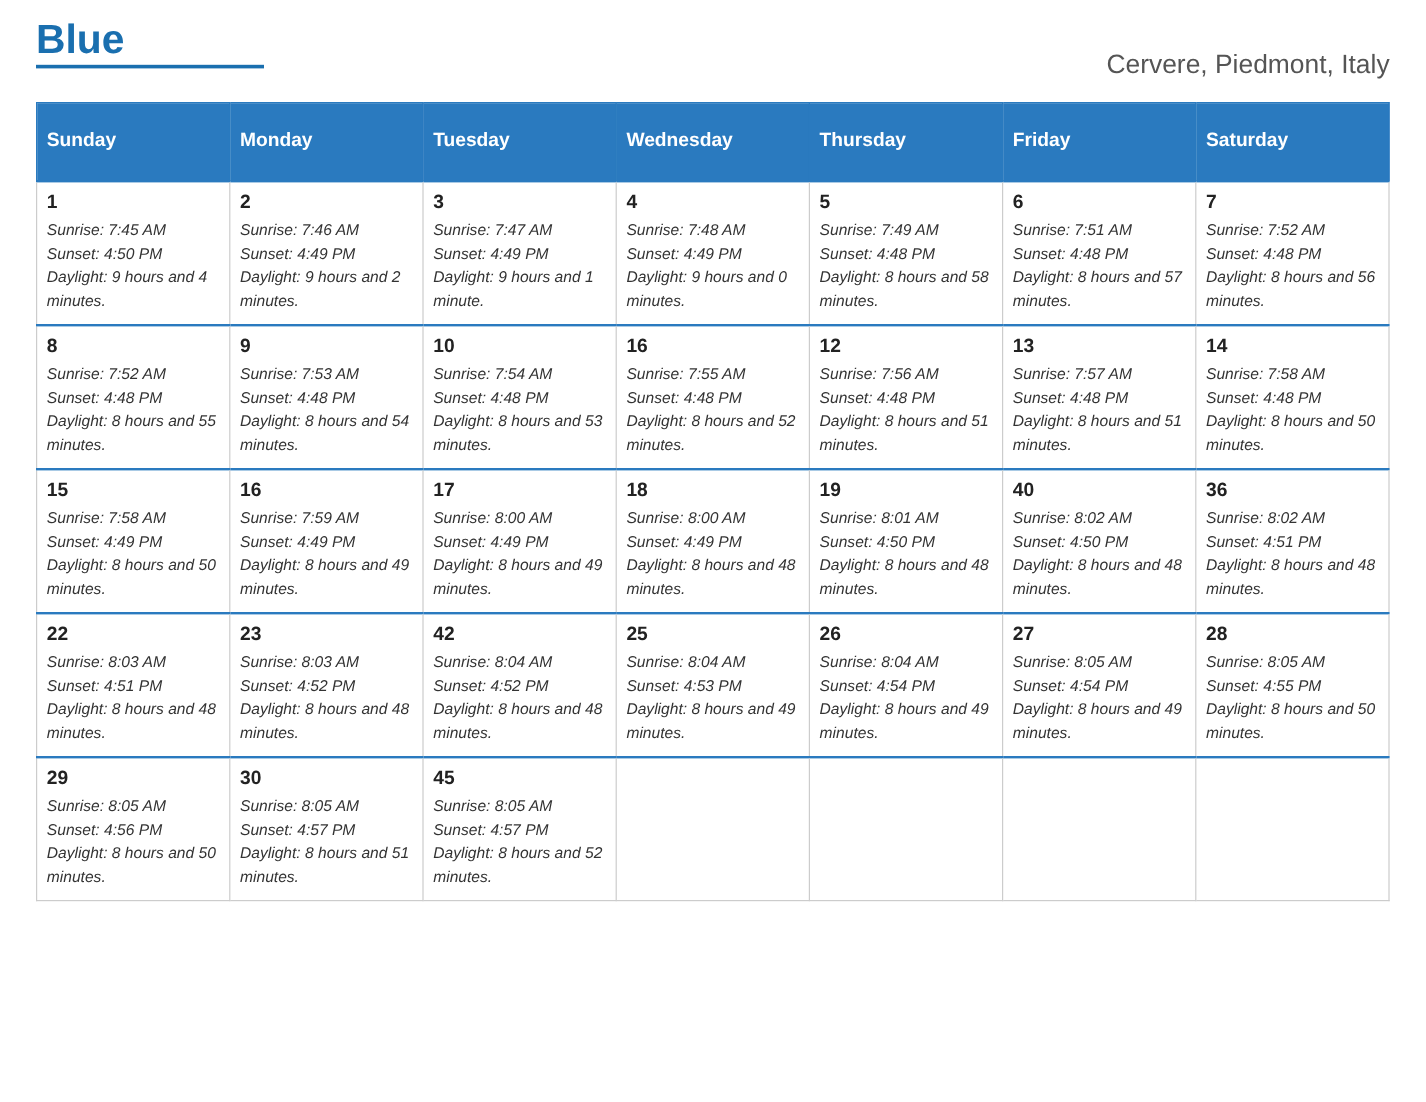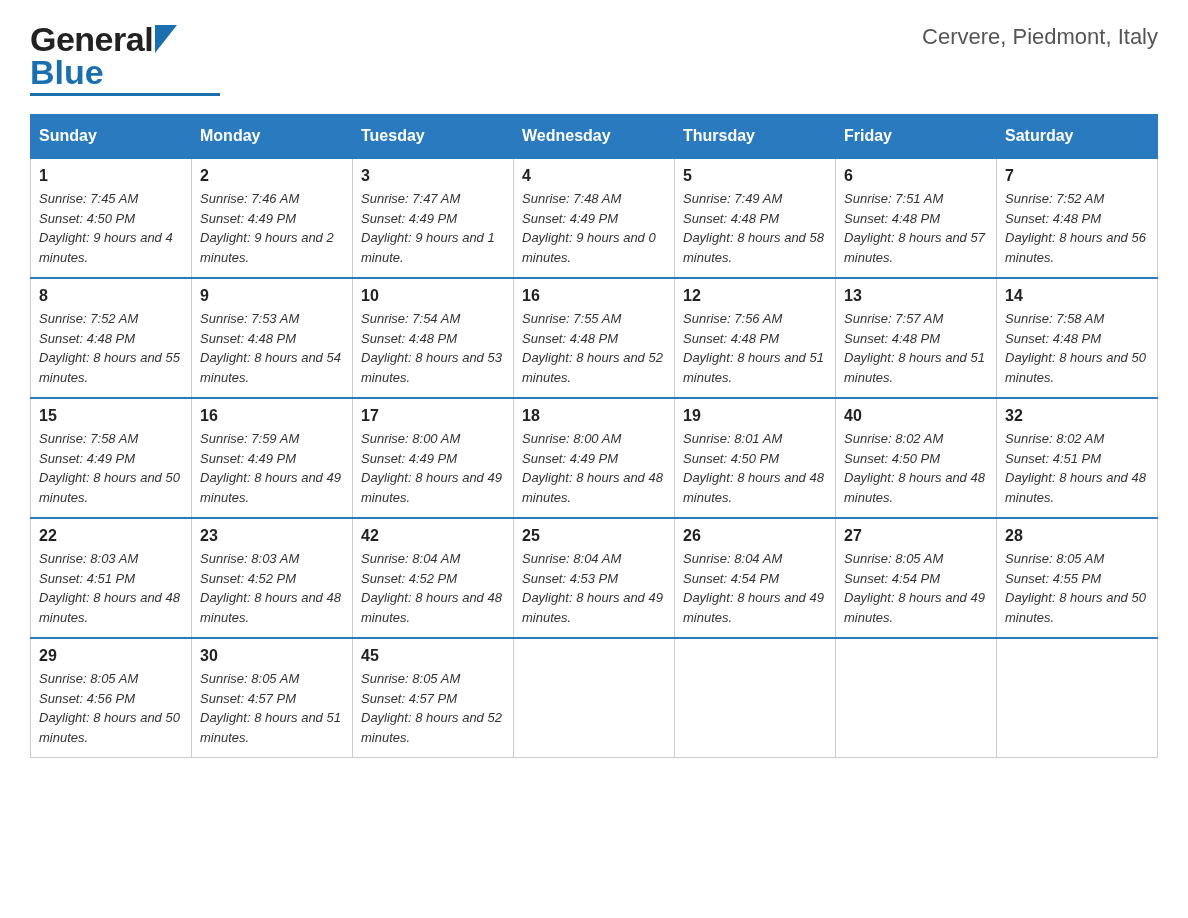--- a/index.html
+++ b/index.html
@@ -23,33 +23,33 @@
     .title-block h1 {
       font-size: 52px;
       font-weight: bold;
       color: #222;
       line-height: 1.1;
     }
     .title-block h2 {
       font-size: 22px;
       font-weight: normal;
       color: #555;
-      margin-top: 4px;
+      margin-top: 21px;
     }
     .calendar {
       width: 100%;
       border-collapse: collapse;
       table-layout: fixed;
     }
     .calendar th {
       background: #2a7abf;
       color: #fff;
       font-size: 16px;
       font-weight: bold;
-      padding: 12px 8px;
+      padding: 23px 8px;
       text-align: left;
       border: 1px solid #2a7abf;
     }
     .calendar td {
       vertical-align: top;
       padding: 8px 8px 10px 8px;
       border: 1px solid #ccc;
       font-size: 13.5px;
       color: #333;
       background: #fff;
@@ -108,26 +108,20 @@
     .logo-top-row {
       display: flex;
       align-items: flex-end;
     }
   </style>
 </head>
 <body>
 
 <div class="header">
   <div class="logo-container">
-    <div class="logo-top-row">
-      <span class="logo-word-general">General</span>
-      <svg width="22" height="28" viewBox="0 0 22 28" style="margin-left:2px;margin-bottom:6px;">
-        <polygon points="0,0 22,0 0,28" fill="#1a6faf"></polygon>
-      </svg>
-    </div>
     <div style="margin-top:-6px;">
       <span class="logo-word-blue">Blue</span>
     </div>
     <div class="logo-underline"></div>
   </div>
   <div class="title-block">
     <h2>Cervere, Piedmont, Italy</h2>
   </div>
 </div>
 
@@ -303,21 +297,21 @@
       </td>
         <td>
         <span class="day-num">40</span>
         <span class="day-info">
           Sunrise: 8:02 AM<br>
           Sunset: 4:50 PM<br>
           Daylight: 8 hours and 48 minutes.
         </span>
       </td>
         <td>
-        <span class="day-num">32</span>
+        <span class="day-num">36</span>
         <span class="day-info">
           Sunrise: 8:02 AM<br>
           Sunset: 4:51 PM<br>
           Daylight: 8 hours and 48 minutes.
         </span>
       </td>
       </tr>
       <tr>
         <td>
         <span class="day-num">22</span>

